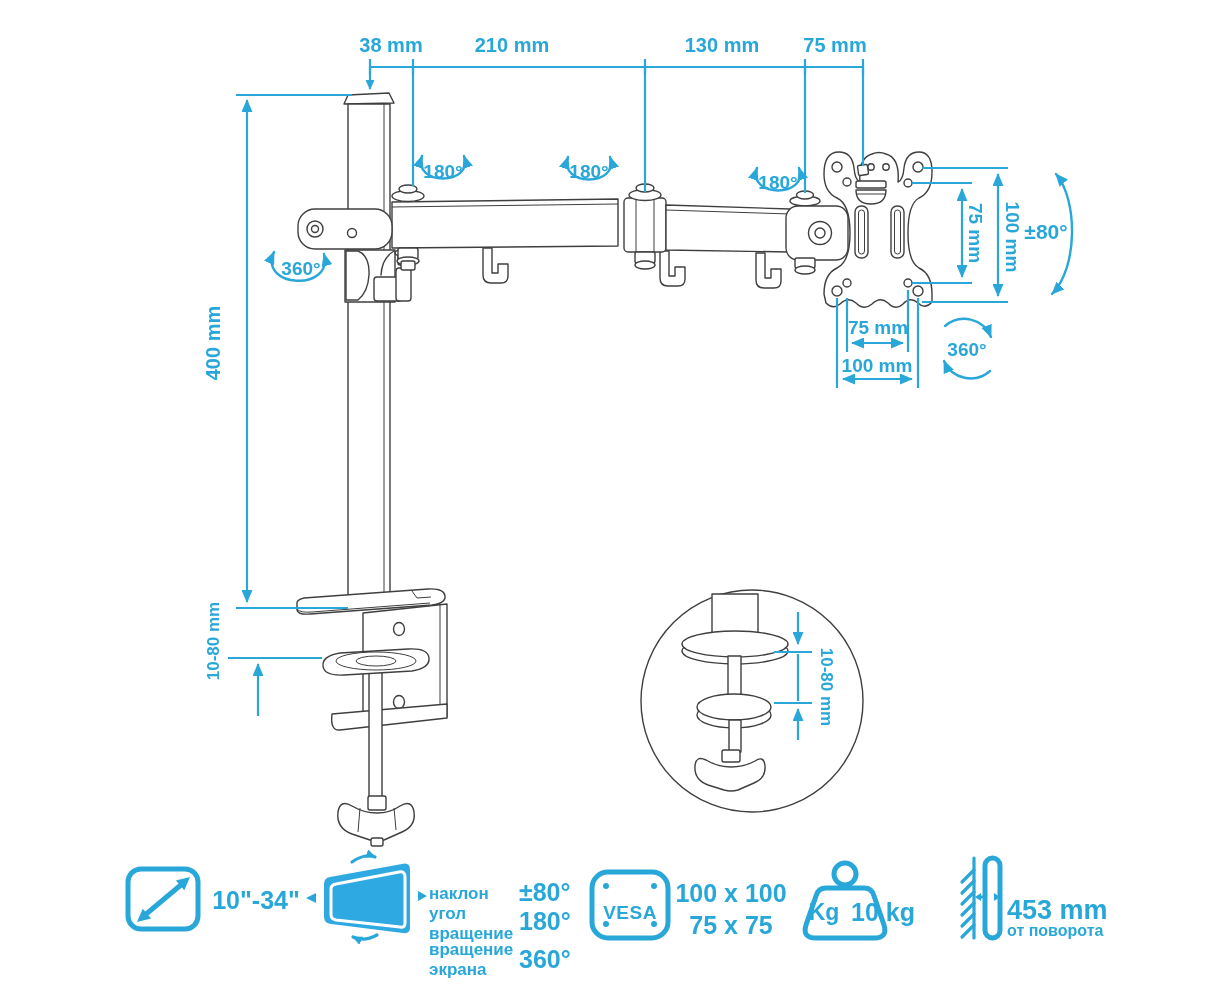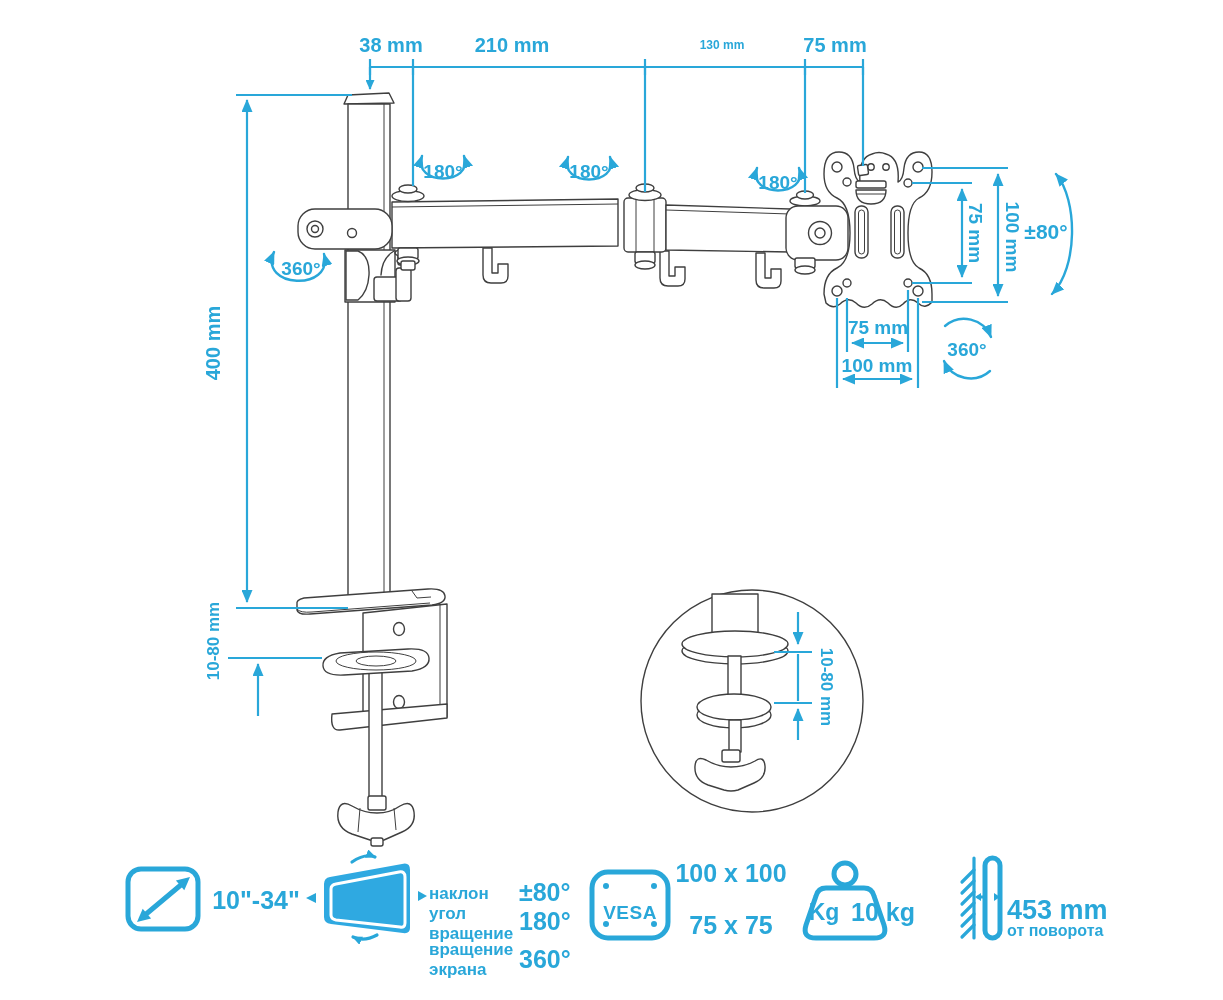--- a/index.html
+++ b/index.html
@@ -255,21 +255,21 @@
       <rect class="cyi" x="985" y="858" width="15" height="80" rx="7.5" stroke-width="4.5"></rect>
       <line class="cyi4" x1="978" y1="897" x2="983" y2="897" stroke-width="2.4"></line>
       <polygon class="cyf" points="975,897 981,893 981,901"></polygon>
       <polygon class="cyf" points="1000,897 994,893 994,901"></polygon>
     </g>
   </g>
 </svg>
 
 <div class="lbl" style="left:391px;top:45px;font-size:20px">38 mm</div>
 <div class="lbl" style="left:512px;top:45px;font-size:20px">210 mm</div>
-<div class="lbl" style="left:722px;top:45px;font-size:12px">130 mm</div>
+<div class="lbl" style="left:722px;top:45px;font-size:20px">130 mm</div>
 <div class="lbl" style="left:835px;top:45px;font-size:20px">75 mm</div>
 
 <div class="lbl" style="left:443px;top:171px;font-size:19px">180°</div>
 <div class="lbl" style="left:589px;top:171px;font-size:19px">180°</div>
 <div class="lbl" style="left:778px;top:182px;font-size:19px">180°</div>
 <div class="lbl" style="left:301px;top:268px;font-size:19px">360°</div>
 <div class="lbl" style="left:1046px;top:231px;font-size:21px">±80°</div>
 <div class="lbl" style="left:967px;top:349px;font-size:19px">360°</div>
 
 <div class="lbl rotCW" style="left:975px;top:233px;font-size:19px">75 mm</div>
@@ -284,21 +284,21 @@
 <div class="lbl" style="left:256px;top:900px;font-size:25px">10"-34"</div>
 
 <div class="lblL" style="left:429px;top:884px;font-size:17px">наклон</div>
 <div class="lblL" style="left:519px;top:878px;font-size:25px">±80°</div>
 <div class="lblL" style="left:429px;top:904px;font-size:17px;width:84px">угол вращение</div>
 <div class="lblL" style="left:519px;top:907px;font-size:25px">180°</div>
 <div class="lblL" style="left:429px;top:940px;font-size:17px;width:92px">вращение экрана</div>
 <div class="lblL" style="left:519px;top:945px;font-size:25px">360°</div>
 
 <div class="lbl" style="left:630px;top:912px;font-size:19px;letter-spacing:.5px">VESA</div>
-<div class="lbl" style="left:731px;top:873px;font-size:25px">100 x 100</div>
+<div class="lbl" style="left:731px;top:893px;font-size:25px">100 x 100</div>
 <div class="lbl" style="left:731px;top:925px;font-size:25px">75 x 75</div>
 
 <div class="lbl" style="left:824px;top:912px;font-size:23px">Kg</div>
 <div class="lblL" style="left:851px;top:898px;font-size:25px">10 kg</div>
 
 <div class="lblL" style="left:1007px;top:895px;font-size:27px">453 mm</div>
 <div class="lblL" style="left:1007px;top:922px;font-size:16px">от поворота</div>
 
 </div>
 

